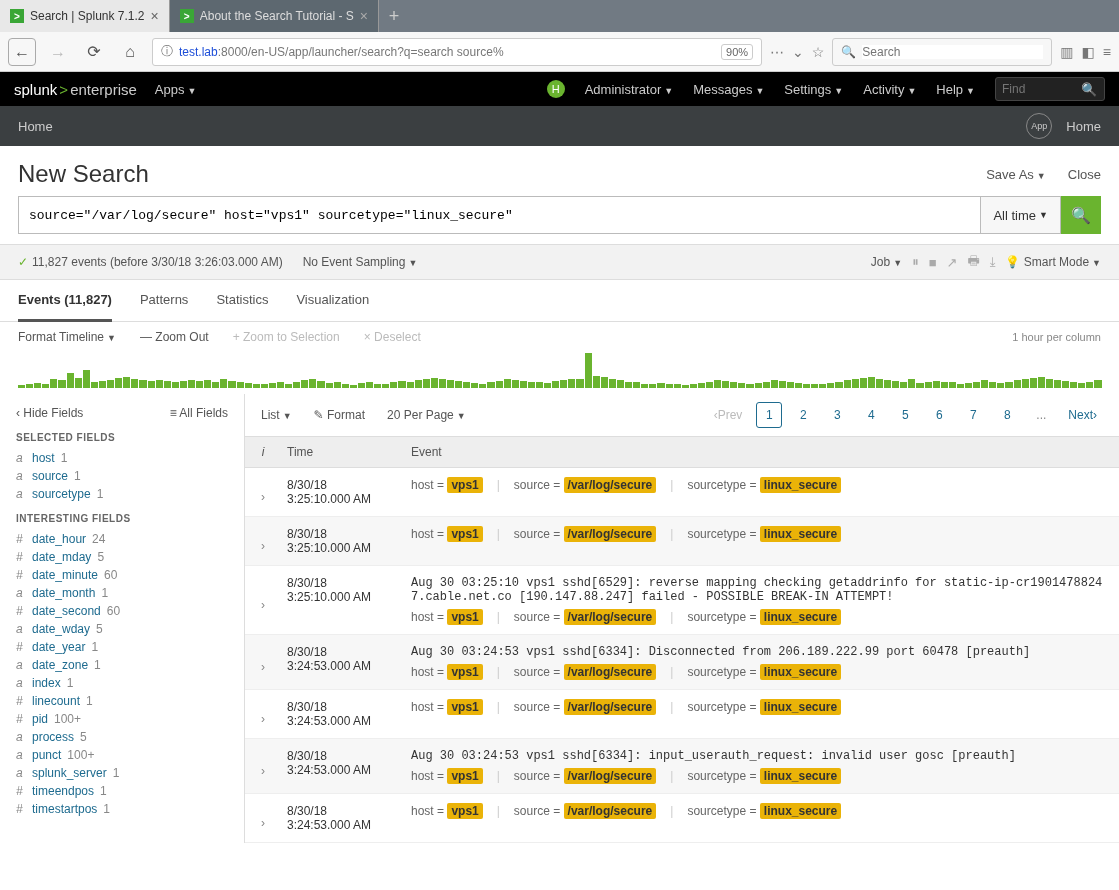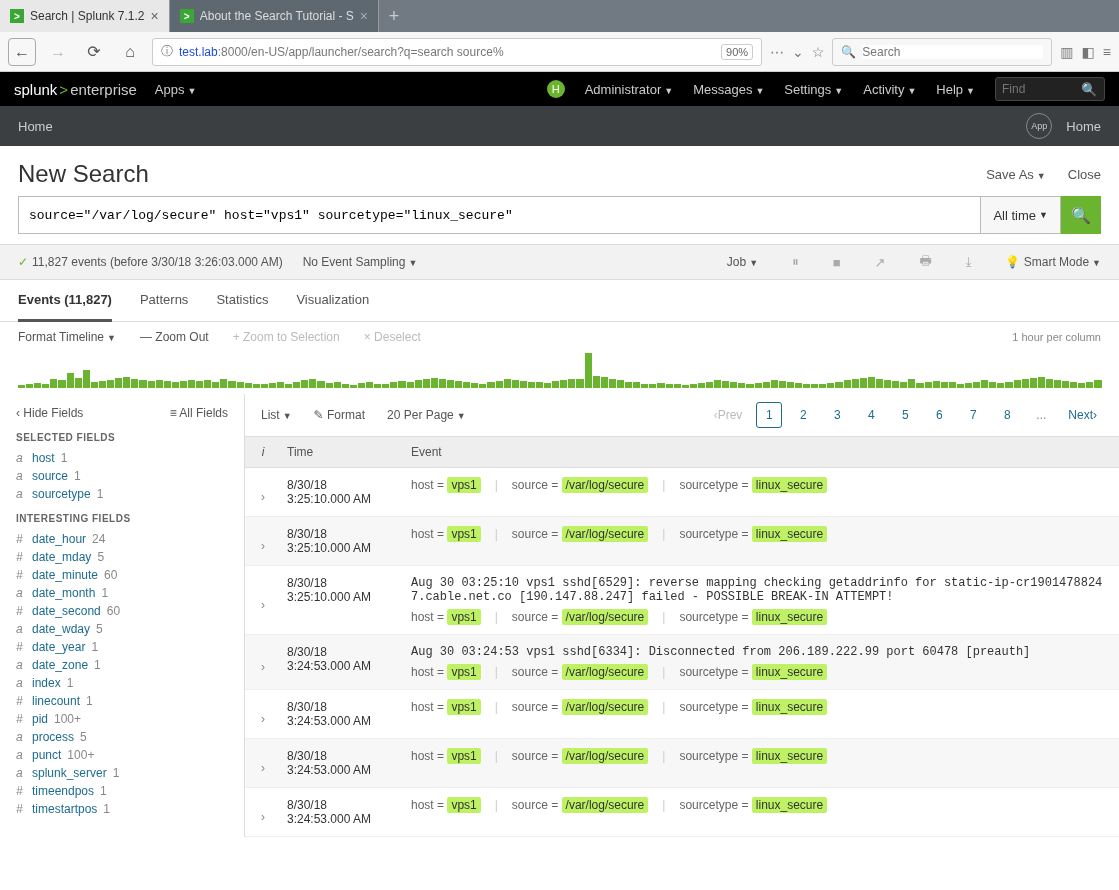--- a/index.html
+++ b/index.html
@@ -37,21 +37,21 @@
 .page-title { font-size: 24px; font-weight: 400; color: #333; }
 .page-head .right { margin-left: auto; display: flex; gap: 22px; color: #1e6b8f; font-size: 13px; }
 .page-head .right span { color: #555; }
 .search-row { display: flex; padding: 0 18px 10px; gap: 0; }
 .search-input { flex: 1; height: 38px; border: 1px solid #bbb; border-right: none; padding: 0 10px; font-family: "Courier New", monospace; font-size: 13px; outline: none; }
 .time-picker { height: 38px; border: 1px solid #bbb; display: flex; align-items: center; padding: 0 12px; font-size: 13px; color: #333; background: #f7f7f7; cursor: pointer; }
 .search-btn { width: 40px; height: 38px; background: #6ab42f; color: #fff; display: flex; align-items: center; justify-content: center; font-size: 16px; cursor: pointer; }
 .status-row { display: flex; align-items: center; padding: 6px 18px; border-top: 1px solid #ddd; border-bottom: 1px solid #ddd; background: #f2f2f2; font-size: 12px; color: #555; }
 .check { color: #6ab42f; margin-right: 4px; }
 .status-row .sampling { margin-left: 20px; }
-.status-row .right { margin-left: auto; display: flex; gap: 34px; align-items: center; }
+.status-row .right { margin-left: auto; display: flex; gap: 10px; align-items: center; }
 .toolbar-icon { color: #aaa; font-size: 13px; }
 .light-bulb { color: #555; }
 .view-tabs { display: flex; border-bottom: 1px solid #ddd; padding: 0 18px; gap: 28px; font-size: 13px; }
 .view-tab { padding: 12px 0; color: #555; cursor: pointer; }
 .view-tab.active { color: #333; font-weight: 600; border-bottom: 3px solid #555; margin-bottom: -1px; }
 .timeline-controls { display: flex; align-items: center; padding: 8px 18px; font-size: 12px; color: #555; gap: 24px; }
 .timeline-controls .disabled { color: #bbb; }
 .timeline-controls .right { margin-left: auto; color: #888; font-size: 11px; }
 .timeline { display: flex; align-items: flex-end; height: 36px; margin: 0 18px 6px; gap: 1px; }
 .timeline div { flex: 1; background: #6ab42f; }
@@ -76,21 +76,21 @@
 .col-time { width: 120px; padding: 8px 6px; }
 .col-event { flex: 1; padding: 8px 10px; }
 .ev-row { display: flex; border-bottom: 1px solid #eee; font-size: 12px; }
 .ev-row.alt { background: #f7f7f7; }
 .ev-row .col-i { padding-top: 10px; color: #888; cursor: pointer; }
 .ev-row .col-time { padding: 10px 6px; color: #333; }
 .ev-row .col-event { padding: 10px 10px; }
 .raw { font-family: "Courier New", monospace; font-size: 12px; color: #333; white-space: pre-wrap; word-break: break-all; margin-bottom: 6px; }
 .ev-meta { display: flex; flex-wrap: wrap; gap: 14px; font-size: 12px; color: #666; align-items: center; }
 .ev-meta .k { color: #666; }
-.ev-meta .v { background: #bef264; padding: 1px 4px; border-radius: 2px; color: #333; }
+.ev-meta .v { background: #eab308; padding: 1px 4px; border-radius: 2px; color: #333; font-weight: bold; }
 .ev-meta .sep { color: #ccc; }
 </style>
 </head>
 <body>
 
 <div class="browser-chrome">
   <div class="tabs-bar">
     <div class="tab">
       <span class="tab-icon">&gt;</span>
       <span class="tab-title">Search | Splunk 7.1.2</span>
@@ -537,20 +537,21 @@
         <span><span class="k">source</span> = <span class="v">/var/log/secure</span></span>
         <span class="sep">|</span>
         <span><span class="k">sourcetype</span> = <span class="v">linux_secure</span></span>
       </div>
     </div>
           </div>
           <div class="ev-row alt">
     <div class="col-i">›</div>
     <div class="col-time">8/30/18<br>3:24:53.000 AM</div>
     <div class="col-event">
+      <div class="raw">Aug 30 03:24:53 vps1 sshd[6334]: input_userauth_request: invalid user gosc [preauth]</div>
       <div class="ev-meta">
         <span><span class="k">host</span> = <span class="v">vps1</span></span>
         <span class="sep">|</span>
         <span><span class="k">source</span> = <span class="v">/var/log/secure</span></span>
         <span class="sep">|</span>
         <span><span class="k">sourcetype</span> = <span class="v">linux_secure</span></span>
       </div>
     </div>
           </div>
           <div class="ev-row">

